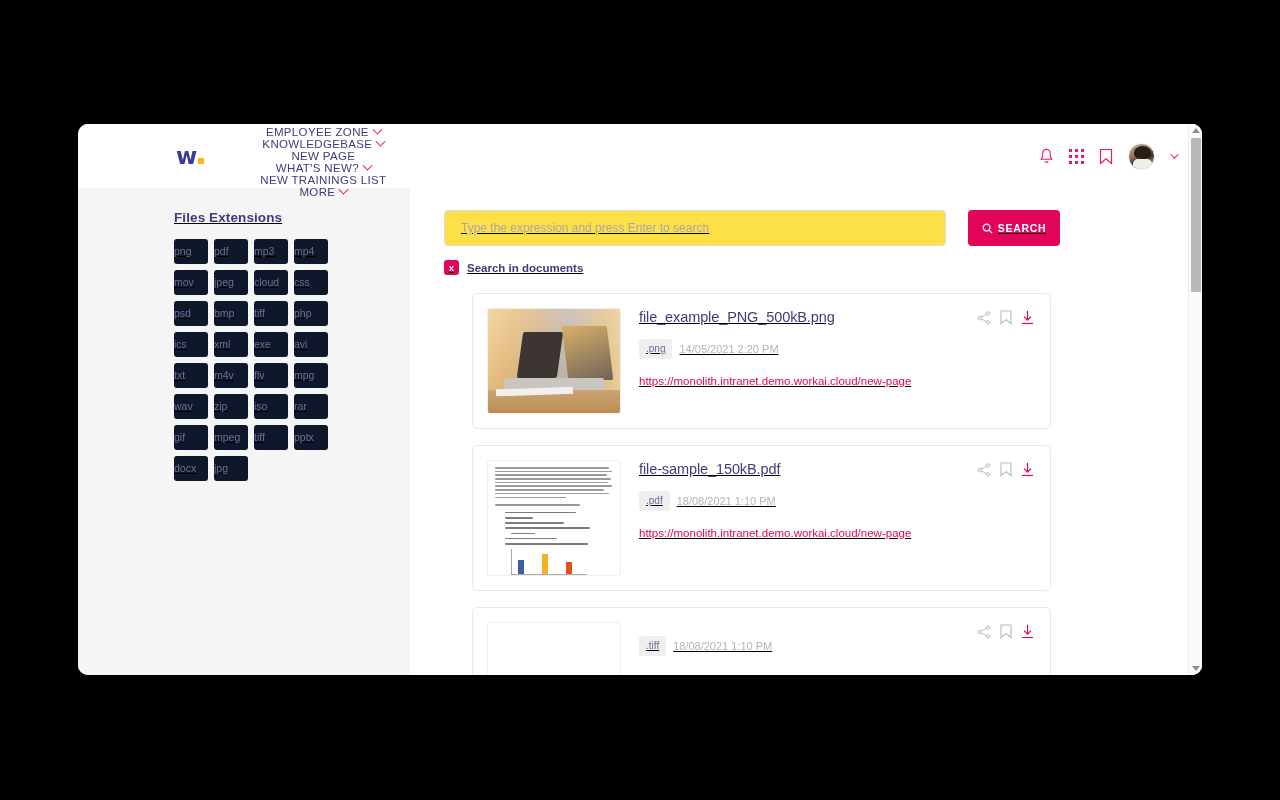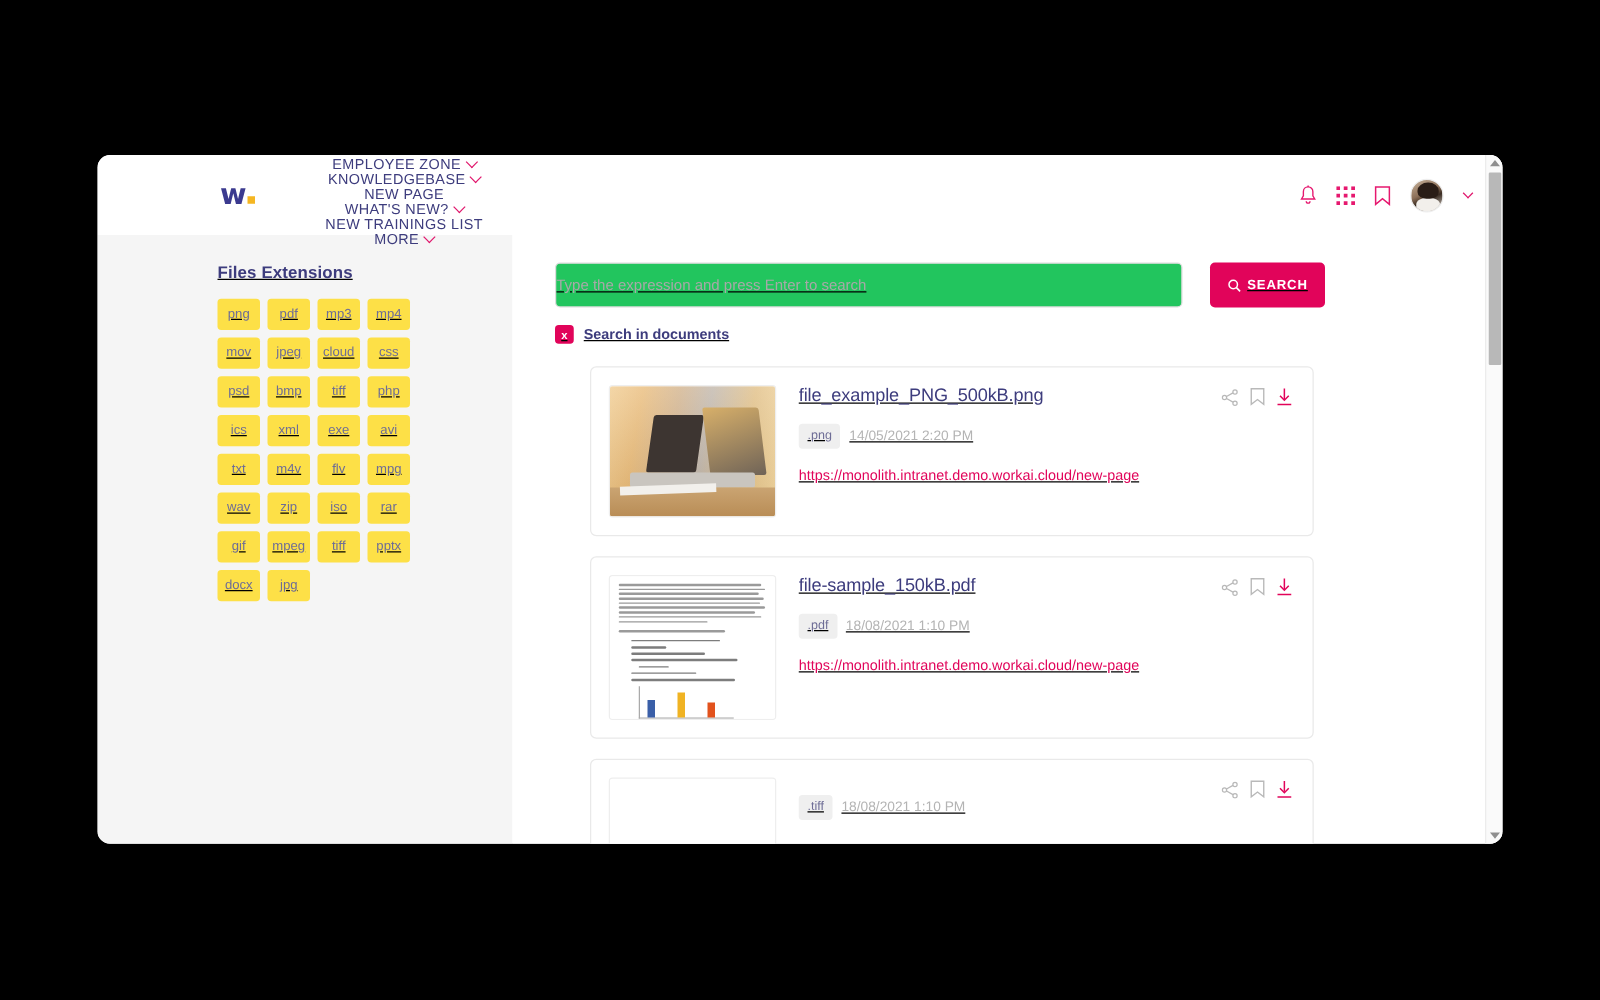--- a/index.html
+++ b/index.html
@@ -126,51 +126,50 @@
     font-weight: bold;
     margin-bottom: 14px;
     letter-spacing: 0.1px;
   }
   .chips {
     display: flex; flex-wrap: wrap;
     gap: 6px 6px;
     width: 190px;
   }
   .chip {
-    background: #fde047;
+    background: #0f172a;
     color: #6e6d96;
     font-size: 10.5px;
     border-radius: 3px;
     padding: 6px 0 7px;
-    text-align: center;
     cursor: pointer;
     min-width: 34px;
     flex: none;
   }
 
   .content {
     flex: 1;
     background: #ffffff;
     padding: 22px 0 0 34px;
     position: relative;
     overflow: hidden;
   }
 
   .searchrow { display: flex; align-items: stretch; gap: 22px; width: 616px; }
   .searchbox {
     flex: 1;
     height: 36px;
     border: 1px solid #dcdcdc;
     border-radius: 4px;
-    padding: 0 0;
+    padding: 0 16px;
     font-size: 12px;
     color: #333;
     font-family: "Liberation Sans", sans-serif;
     outline: none;
-    background: #22c55e;
+    background: #fde047;
   }
   .searchbox::placeholder { color: #a8a8a8; }
   .searchbtn {
     width: 92px; height: 36px;
     background: #e1045a;
     color: #fff;
     border: none;
     border-radius: 4px;
     font-size: 10.5px;
     font-weight: bold;

